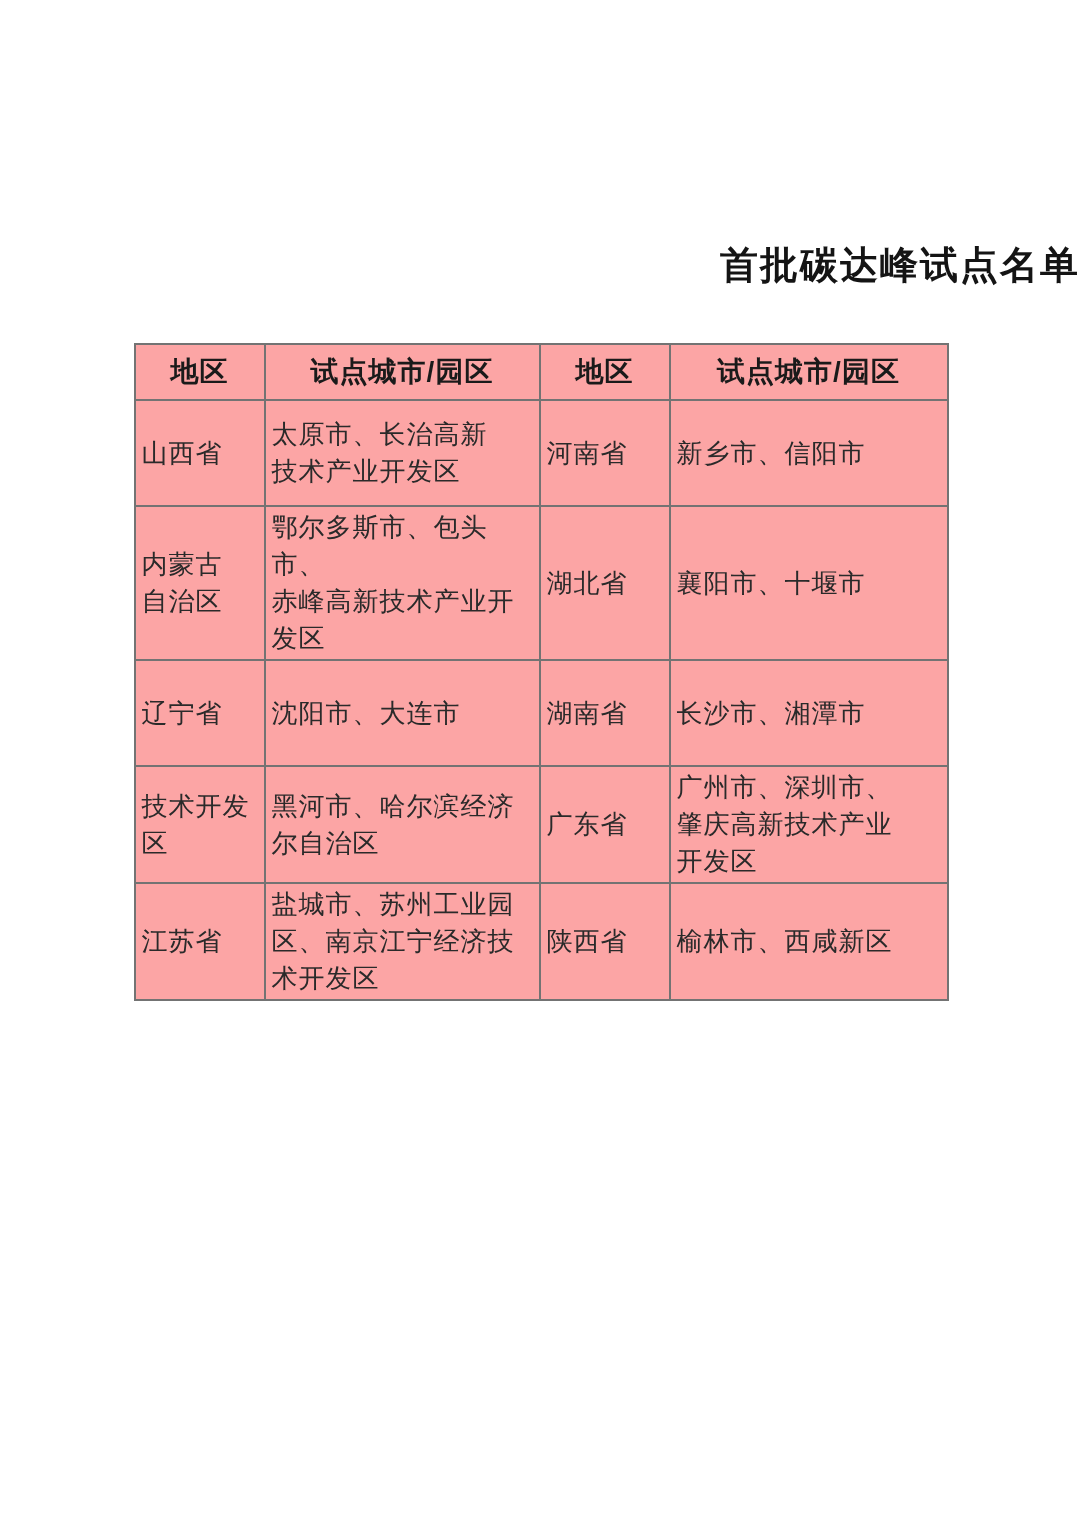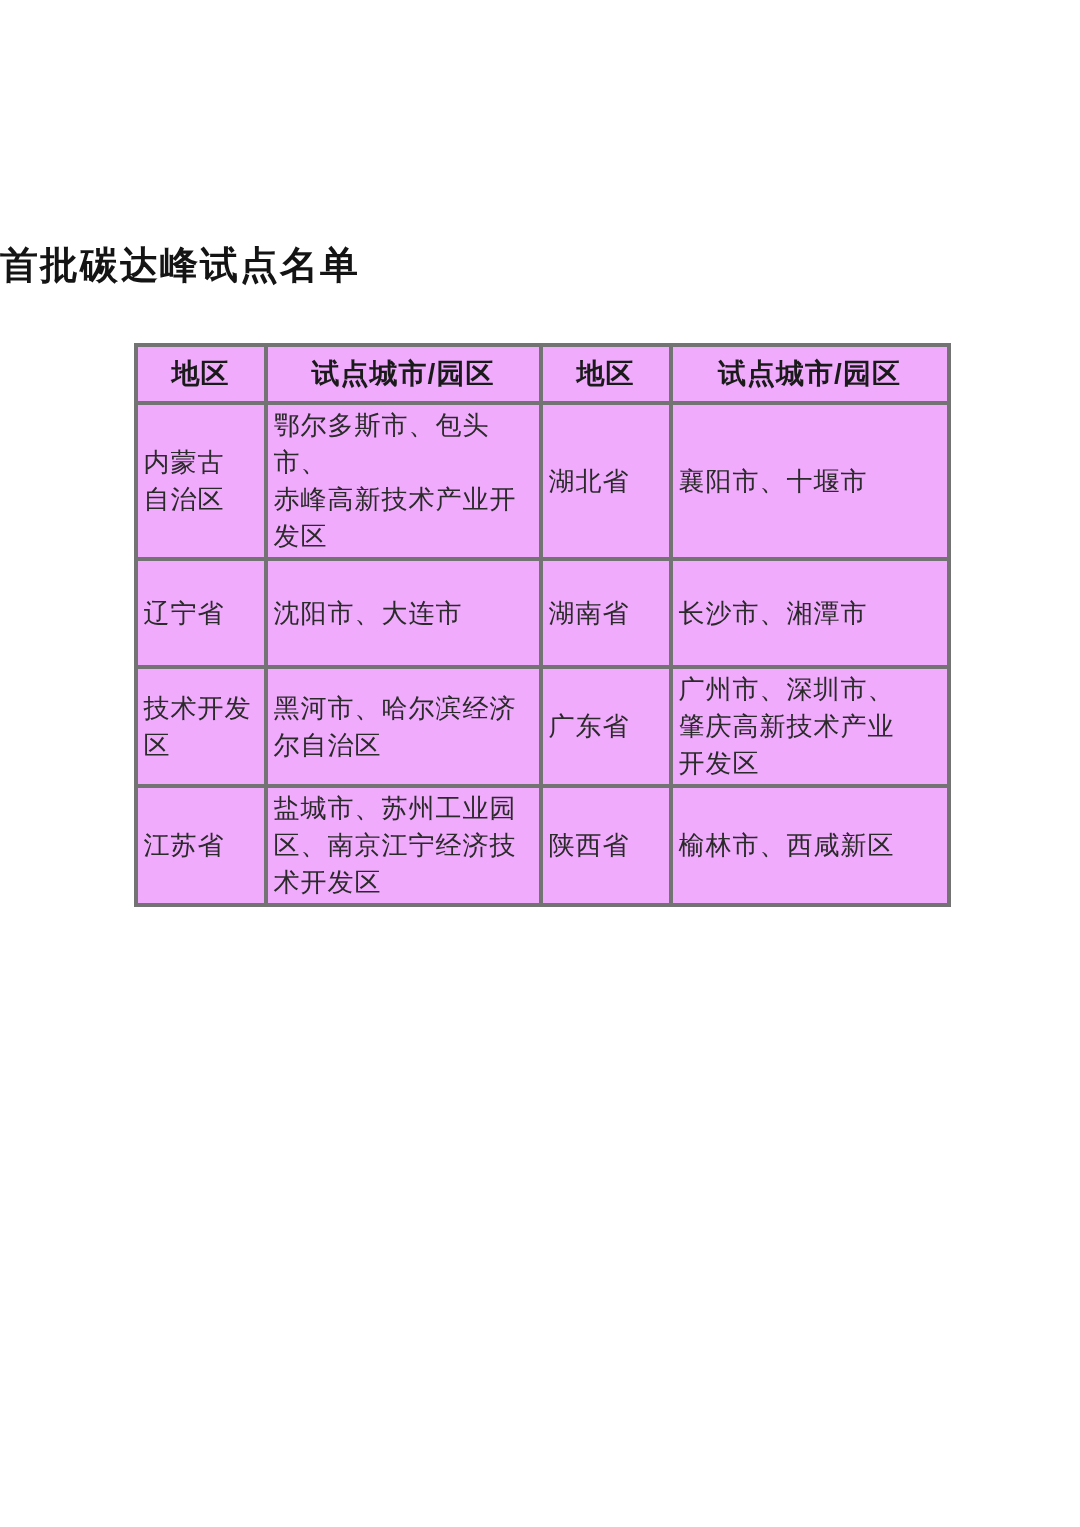--- a/index.html
+++ b/index.html
@@ -11,21 +11,21 @@
     width: 1080px;
     height: 1527px;
     position: relative;
     font-family: "Liberation Sans", sans-serif;
     color: #222222;
     overflow: hidden;
   }
   .doc-title {
     margin: 0;
     padding-top: 240px;
-    text-align: left;
+    text-align: right;
     font-family: "DejaVu Serif", "Liberation Serif", serif;
     font-weight: bold;
     font-size: 38px;
     letter-spacing: 2px;
     color: #141414;
   }
   .table-wrap {
     width: 813px;
     margin: 52px auto 0 auto;
   }
@@ -33,23 +33,23 @@
     border-collapse: collapse;
     width: 100%;
     table-layout: fixed;
   }
   table.pilot-table col.c-region  { width: 130px; }
   table.pilot-table col.c-pilots  { width: 275px; }
   table.pilot-table col.c-region2 { width: 130px; }
   table.pilot-table col.c-pilots2 { width: 278px; }
   table.pilot-table th,
   table.pilot-table td {
-    border: 4px solid #737373;
+    border: 2px solid #737373;
     vertical-align: middle;
-    background: #f0abfc;
+    background: #fca5a5;
   }
   table.pilot-table th {
     height: 52px;
     font-family: "Liberation Sans", "DejaVu Sans", sans-serif;
     font-weight: bold;
     font-size: 28px;
     letter-spacing: 1px;
     color: #1a1a1a;
   }
   table.pilot-table td {
@@ -80,20 +80,27 @@
     <thead>
       <tr>
         <th>地区</th>
         <th>试点城市/园区</th>
         <th>地区</th>
         <th>试点城市/园区</th>
       </tr>
     </thead>
     <tbody>
       <tr>
+        <td>山西省</td>
+        <td>太原市、长治高新
+技术产业开发区</td>
+        <td>河南省</td>
+        <td>新乡市、信阳市</td>
+      </tr>
+      <tr>
         <td>内蒙古
 自治区</td>
         <td>鄂尔多斯市、包头市、
 赤峰高新技术产业开
 发区</td>
         <td>湖北省</td>
         <td>襄阳市、十堰市</td>
       </tr>
       <tr>
         <td>辽宁省</td>

